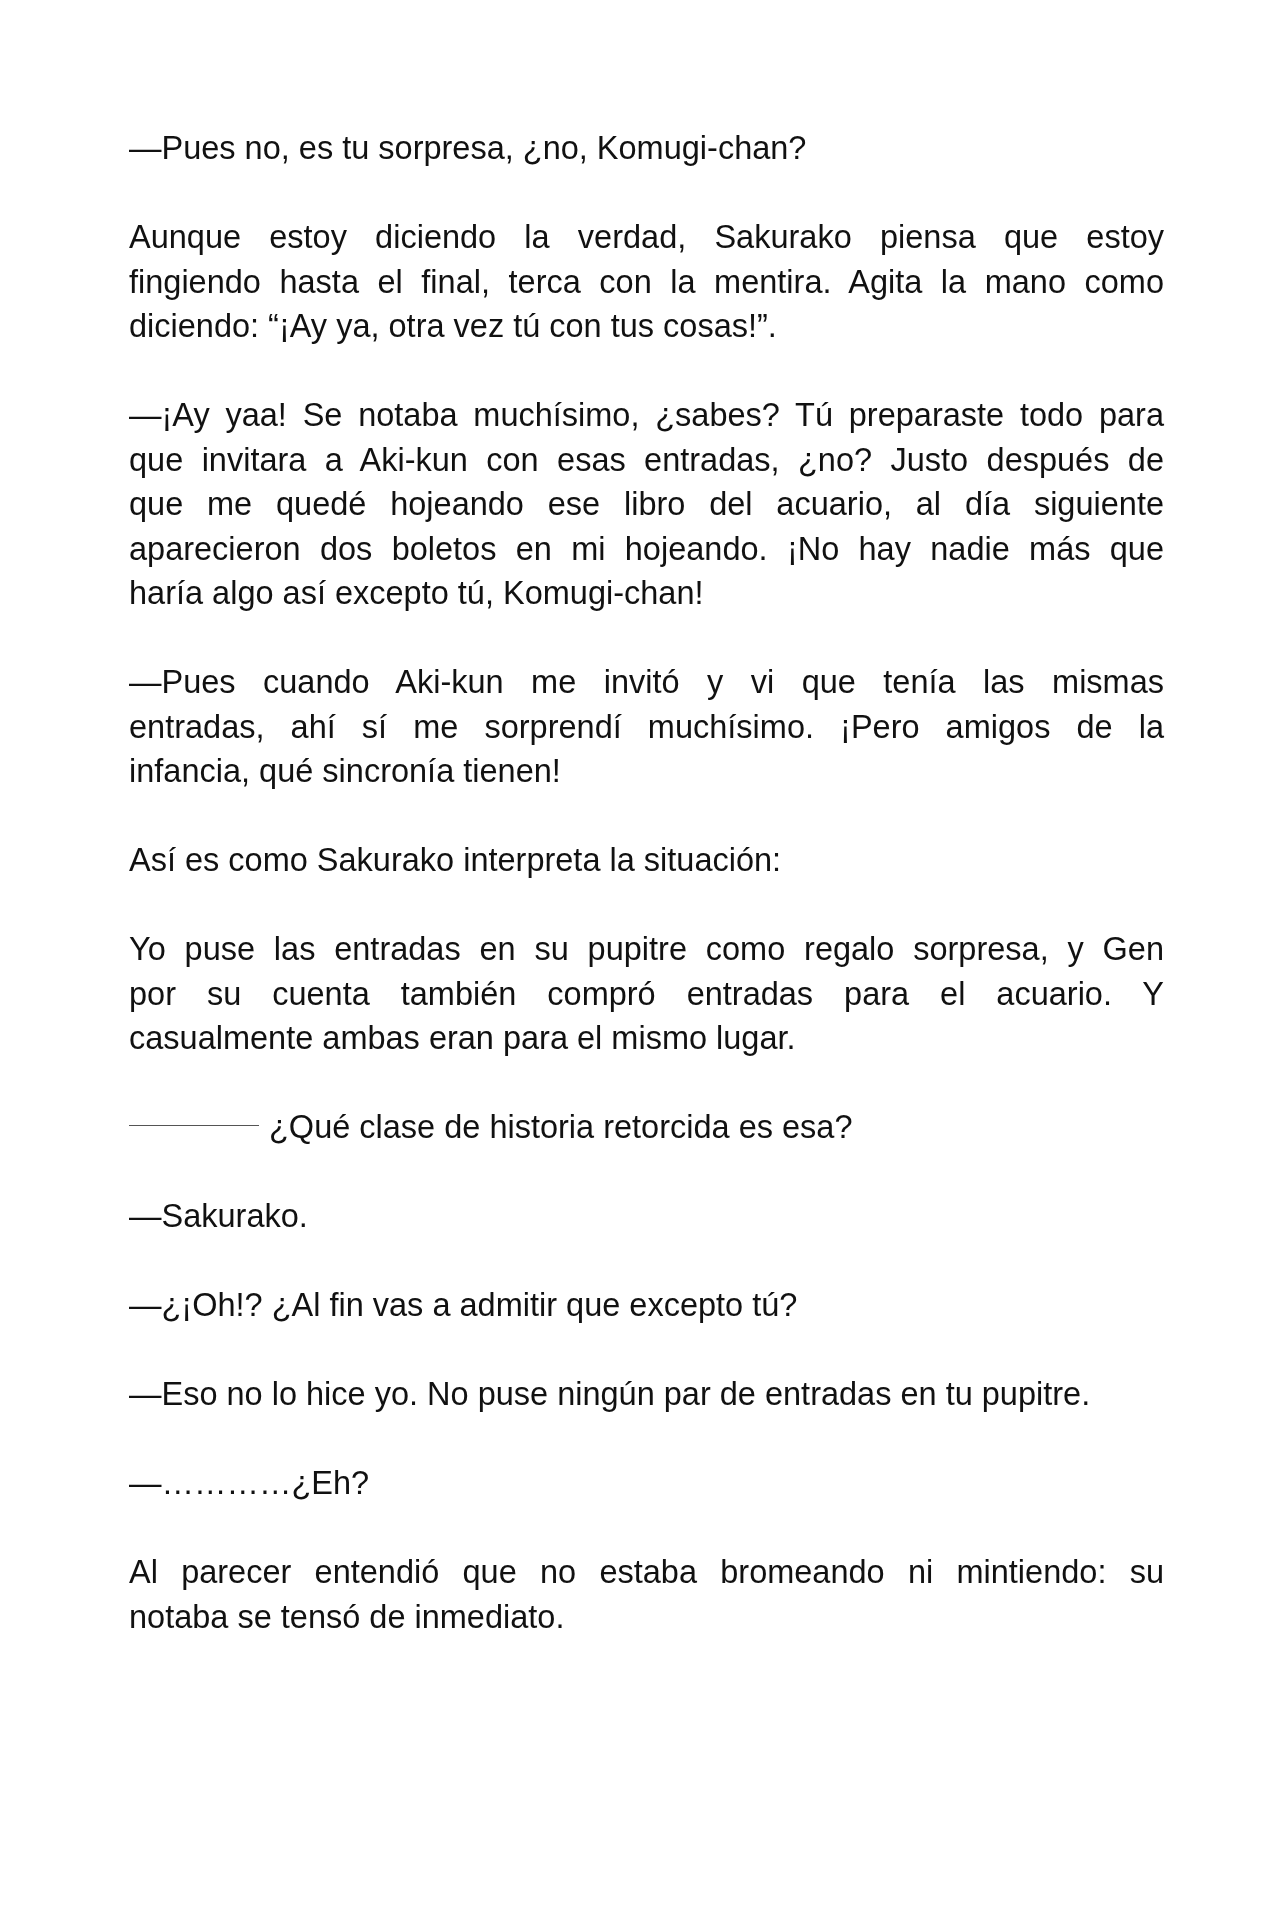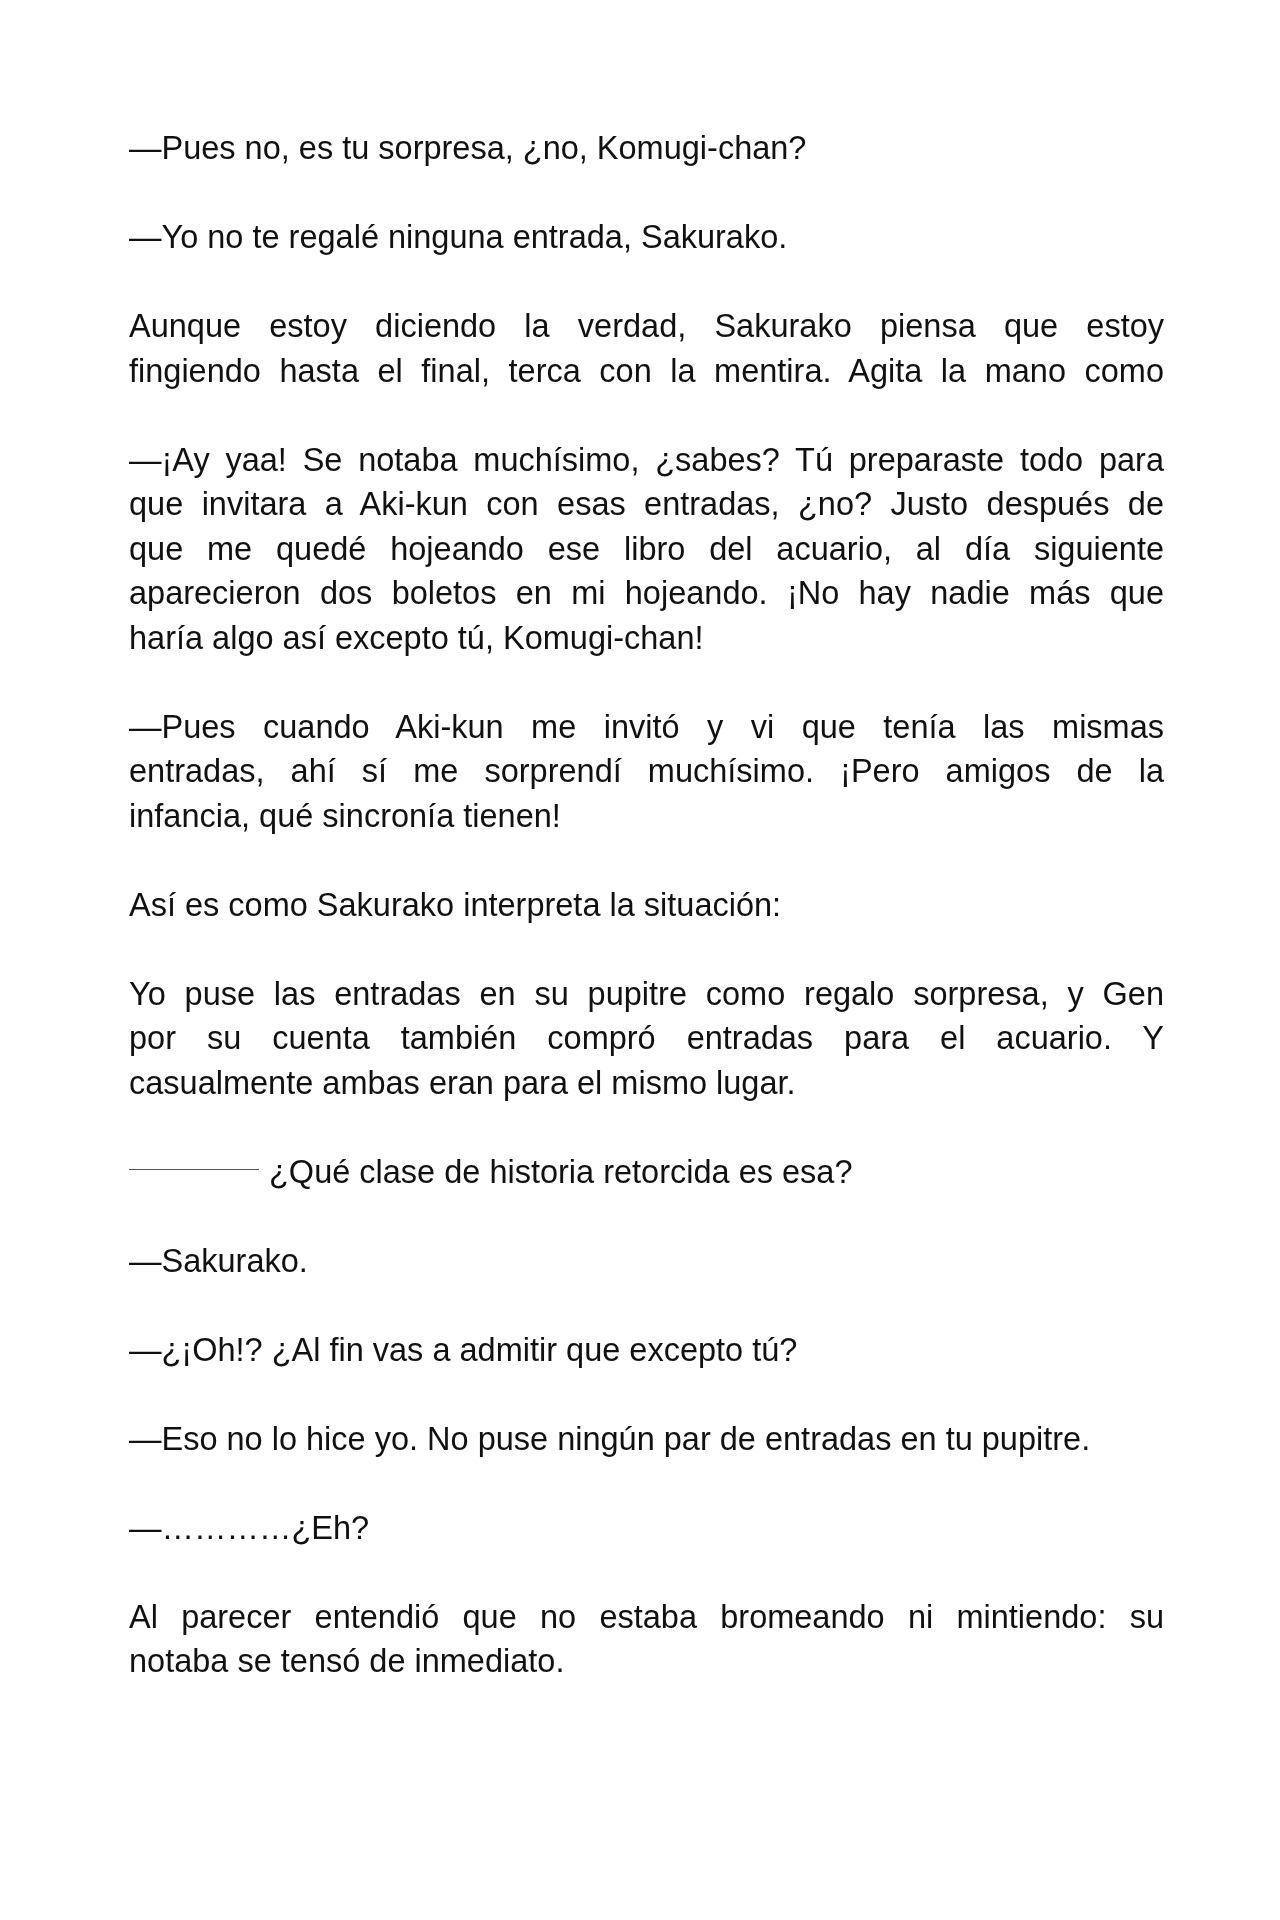--- a/index.html
+++ b/index.html
@@ -27,25 +27,23 @@
   }
 </style>
 </head>
 <body>
 
 <div class="page">
   <p class="para">
     <span class="line">—Pues no, es tu sorpresa, ¿no, Komugi-chan?</span>
   </p>
   <p class="para">
-    <span class="line">—Yo no te regalé ninguna entrada, Sakurako.</span>
-  </p>
-  <p class="para">
     <span class="line justify">Aunque estoy diciendo la verdad, Sakurako piensa que estoy</span>
     <span class="line justify">fingiendo hasta el final, terca con la mentira. Agita la mano como</span>
+    <span class="line">diciendo: “¡Ay ya, otra vez tú con tus cosas!”.</span>
   </p>
   <p class="para">
     <span class="line justify">—¡Ay yaa! Se notaba muchísimo, ¿sabes? Tú preparaste todo para</span>
     <span class="line justify">que invitara a Aki-kun con esas entradas, ¿no? Justo después de</span>
     <span class="line justify">que me quedé hojeando ese libro del acuario, al día siguiente</span>
     <span class="line justify">aparecieron dos boletos en mi hojeando. ¡No hay nadie más que</span>
     <span class="line">haría algo así excepto tú, Komugi-chan!</span>
   </p>
   <p class="para">
     <span class="line justify">—Pues cuando Aki-kun me invitó y vi que tenía las mismas</span>

